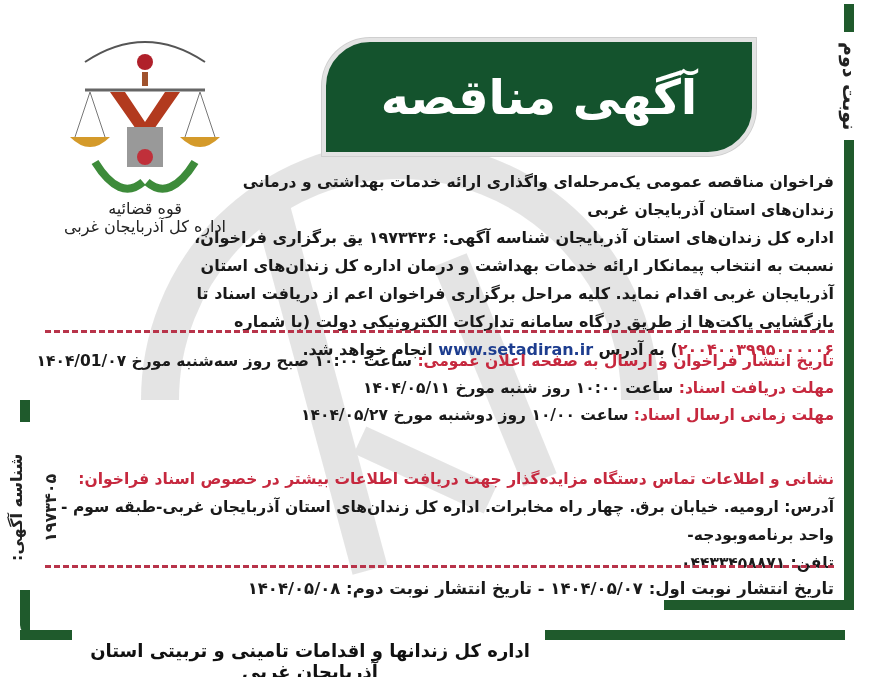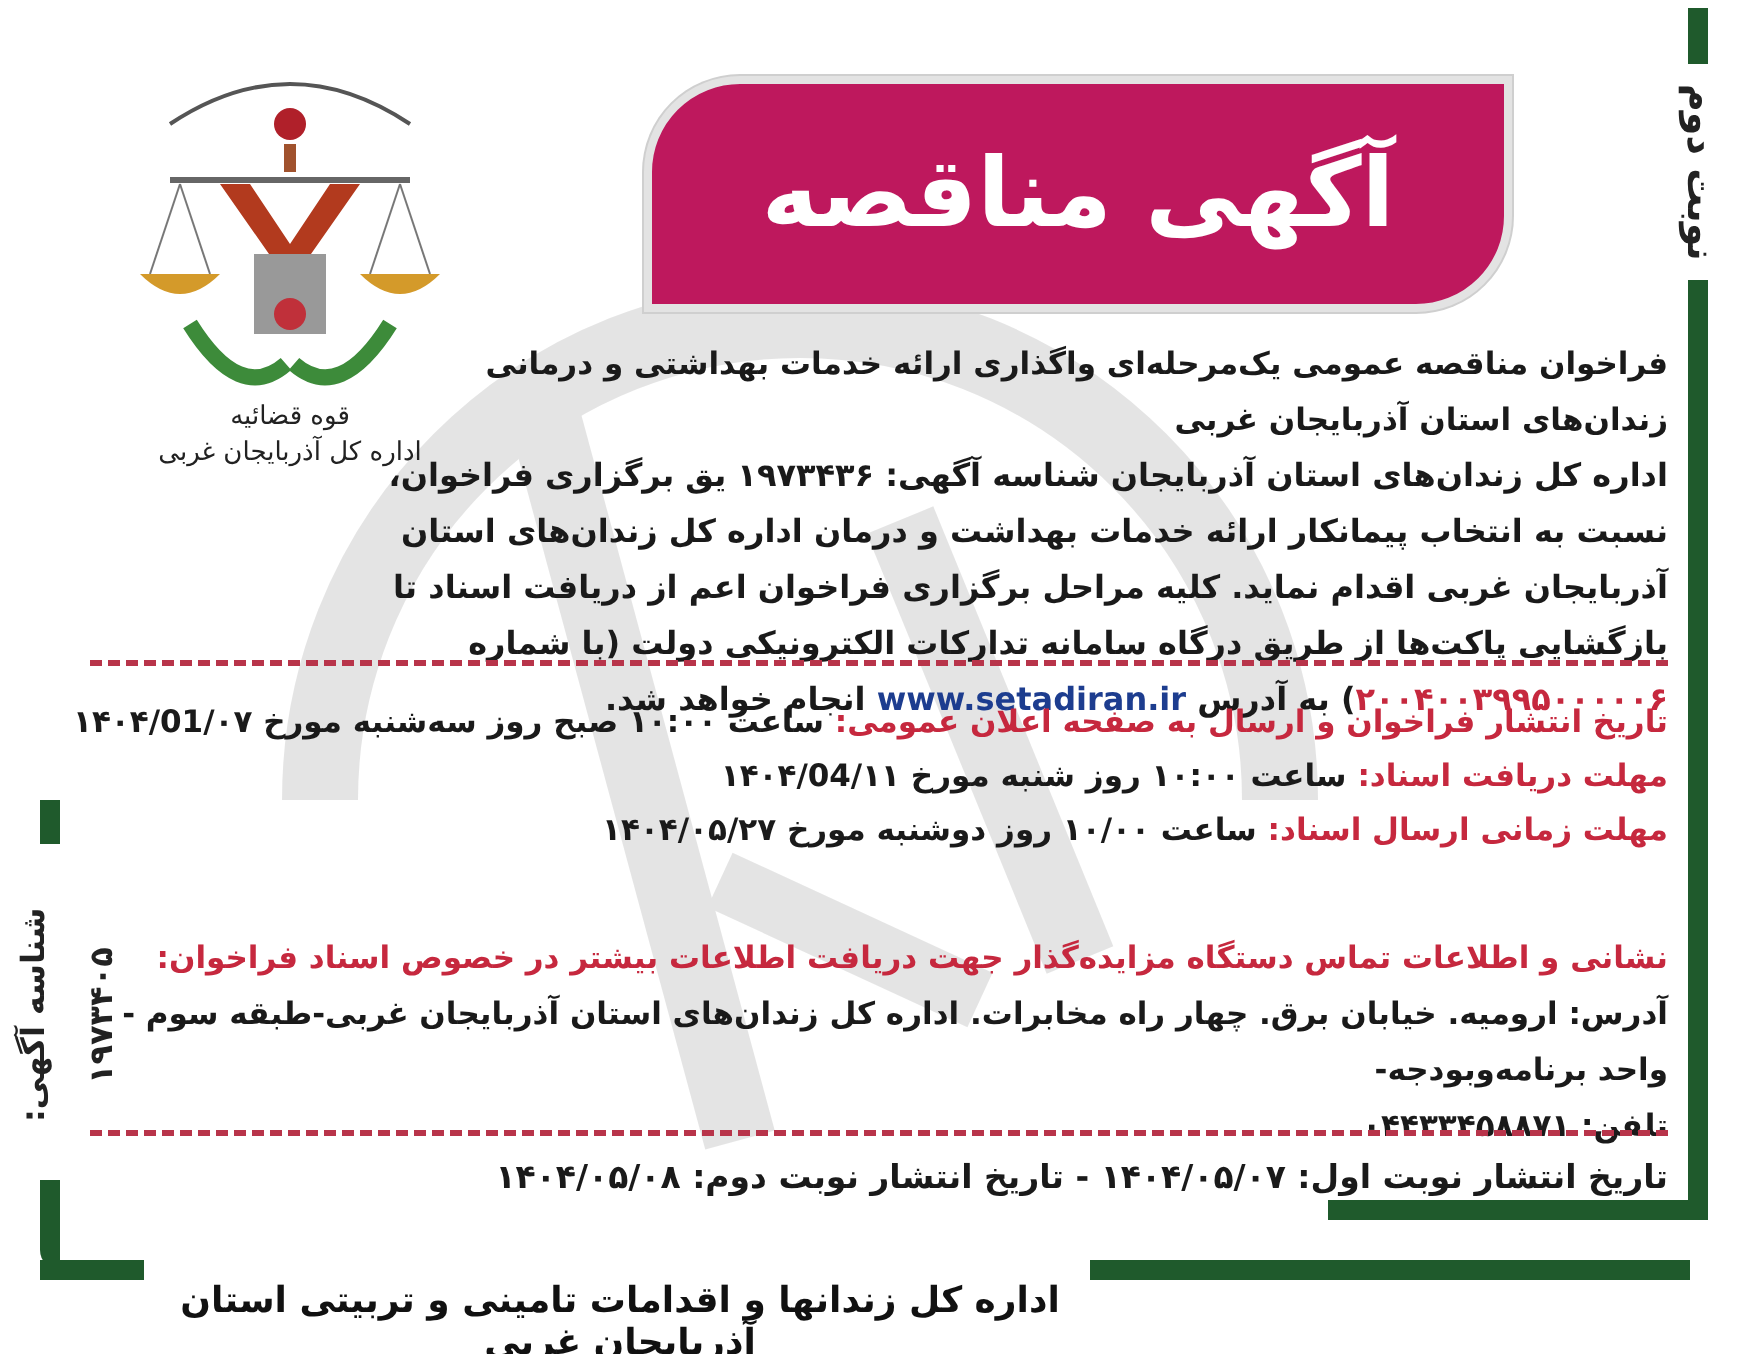--- a/index.html
+++ b/index.html
@@ -15,26 +15,26 @@
     .bar-left-top { position: absolute; left: 20px; top: 400px; width: 10px; height: 22px; background: #1f5a2c; }
     .bottom-bar-l { position: absolute; left: 20px; top: 630px; width: 52px; height: 10px; background:#1f5a2c; }
     .bottom-bar-r { position: absolute; left: 545px; top: 630px; width: 300px; height: 10px; background:#1f5a2c; }
 
     .vlabel-right { position: absolute; right: 5px; top: 34px; width: 34px; height: 104px;
       writing-mode: vertical-rl; font-size: 19px; font-weight: bold; text-align: center; color:#222; line-height: 34px; }
     .vlabel-left { position: absolute; left: 0px; top: 425px; width: 34px; height: 165px;
       writing-mode: vertical-rl; transform: rotate(180deg); font-size: 16px; font-weight: bold; text-align: center; color:#222; line-height: 34px; }
 
     .title-box { position: absolute; left: 322px; top: 38px; width: 434px; height: 118px;
-      background: #be185d; border-radius: 48px 0 48px 0; border: 4px solid #e3e3e3; box-shadow: 0 0 0 1px #cfcfcf;
+      background: #14532d; border-radius: 48px 0 48px 0; border: 4px solid #e3e3e3; box-shadow: 0 0 0 1px #cfcfcf;
       display: flex; align-items: center; justify-content: center; }
     .title-box span { color: #ffffff; font-size: 48px; font-weight: bold; direction: rtl; }
 
     .logo { position: absolute; left: 65px; top: 32px; width: 160px; height: 170px; }
-    .logo-caption { position: absolute; left: 55px; top: 200px; width: 180px; text-align: center; direction: rtl; font-size: 13px; line-height: 18px; color:#222; }
+    .logo-caption { position: absolute; left: 55px; top: 200px; width: 180px; text-align: center; direction: rtl; font-size: 16px; line-height: 18px; color:#222; }
 
     .watermark { position: absolute; left: 120px; top: 140px; width: 560px; height: 440px; opacity: .22; pointer-events: none; }
 
     .content { position: absolute; right: 38px; direction: rtl; text-align: right; font-weight: bold; }
     .intro { top: 168px; width: 640px; font-size: 16px; line-height: 28px; }
     .intro .first { display:block; font-size: 15.5px; }
     .red { color: #c6283e; }
     .link { color: #1d3d8f; direction: ltr; unicode-bidi: embed; }
     .dash { position: absolute; left: 45px; right: 38px; height: 0; border-top: 3px dashed #b8344a; }
     .dash1 { top: 330px; }
@@ -96,21 +96,21 @@
 
 <div class="content intro">
   <span class="first">فراخوان مناقصه عمومی یک‌مرحله‌ای واگذاری ارائه خدمات بهداشتی و درمانی زندان‌های استان آذربایجان غربی</span>
   <span>اداره کل زندان‌های استان آذربایجان شناسه آگهی: ۱۹۷۳۴۳۶ یق برگزاری فراخوان، نسبت به انتخاب پیمانکار ارائه خدمات بهداشت و درمان اداره کل زندان‌های استان آذربایجان غربی اقدام نماید. کلیه مراحل برگزاری فراخوان اعم از دریافت اسناد تا بازگشایی پاکت‌ها از طریق درگاه سامانه تدارکات الکترونیکی دولت (با شماره </span><span class="red">۲۰۰۴۰۰۳۹۹۵۰۰۰۰۰۶</span><span>) به آدرس </span><a class="link">www.setadiran.ir</a><span> انجام خواهد شد.</span>
 </div>
 
 <div class="dash dash1"></div>
 
 <div class="content details">
   <span class="row"><span class="red">تاریخ انتشار فراخوان و ارسال به صفحه اعلان عمومی:</span><span> ساعت ۱۰:۰۰ صبح روز سه‌شنبه مورخ ۱۴۰۴/01/۰۷</span></span>
-  <span class="row"><span class="red">مهلت دریافت اسناد:</span><span> ساعت ۱۰:۰۰ روز شنبه مورخ ۱۴۰۴/04/۱۱</span></span>
+  <span class="row"><span class="red">مهلت دریافت اسناد:</span><span> ساعت ۱۰:۰۰ روز شنبه مورخ ۱۴۰۴/۰۵/۱۱</span></span>
   <span class="row"><span class="red">مهلت زمانی ارسال اسناد:</span><span> ساعت ۱۰/۰۰ روز دوشنبه مورخ ۱۴۰۴/۰۵/۲۷</span></span>
 </div>
 
 <div class="content addr">
   <span class="red">نشانی و اطلاعات تماس دستگاه مزایده‌گذار جهت دریافت اطلاعات بیشتر در خصوص اسناد فراخوان:</span><span> آدرس:</span>
   <span>ارومیه. خیابان برق. چهار راه مخابرات. اداره کل زندان‌های استان آذربایجان غربی-طبقه سوم - واحد برنامه‌وبودجه-</span><br>
   <span>تلفن: </span><span>۰۴۴۳۳۴۵۸۸۷۱</span>
 </div>
 
 <div class="dash dash2"></div>

